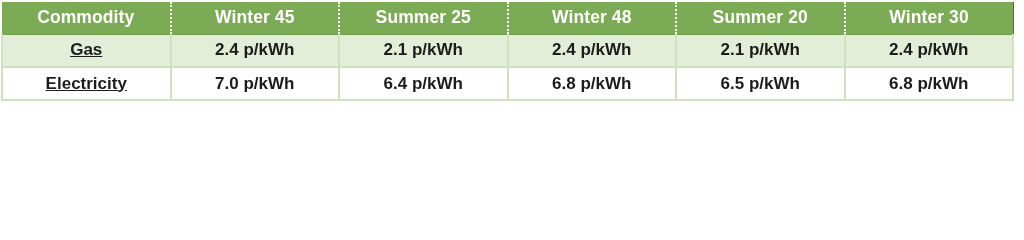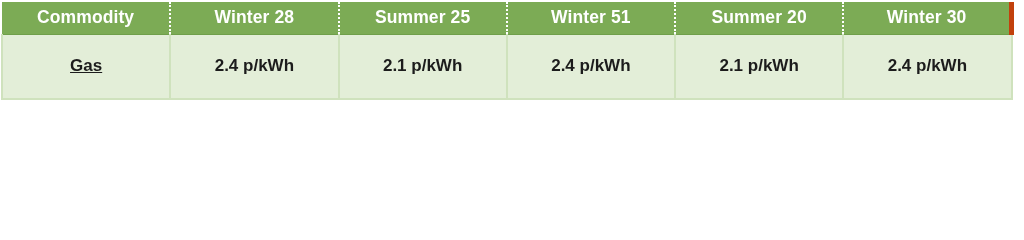--- a/index.html
+++ b/index.html
@@ -47,21 +47,21 @@
   tr.header-row th {
     background: #7cab55;
     color: #ffffff;
     font-size: 17.5px;
     font-weight: bold;
     letter-spacing: 0.1px;
     border-right: 2px dotted #ffffff;
     border-bottom: 1px solid #6f9f4a;
   }
   tr.header-row th:last-child {
-    border-right: 5px solid #c2410c;
+    border-right: 1px solid #c2410c;
     text-align: center;
   }
 
   
   tr.body-row {
     height: 33px;
   }
   tr.body-row td {
     font-size: 17px;
     font-weight: bold;
@@ -85,31 +85,39 @@
   }
 </style>
 </head>
 <body>
 
 <div class="table-wrap">
   <table class="price-table">
     <thead>
       <tr class="header-row">
         <th>Commodity</th>
-        <th>Winter 28</th>
+        <th>Winter 45</th>
         <th>Summer 25</th>
-        <th>Winter 51</th>
+        <th>Winter 48</th>
         <th>Summer 20</th>
         <th>Winter 30</th>
       </tr>
     </thead>
     <tbody>
       <tr class="body-row row-shaded">
         <td>Gas</td>
         <td>2.4 p/kWh</td>
         <td>2.1 p/kWh</td>
         <td>2.4 p/kWh</td>
         <td>2.1 p/kWh</td>
         <td>2.4 p/kWh</td>
       </tr>
+      <tr class="body-row row-plain">
+        <td>Electricity</td>
+        <td>7.0 p/kWh</td>
+        <td>6.4 p/kWh</td>
+        <td>6.8 p/kWh</td>
+        <td>6.5 p/kWh</td>
+        <td>6.8 p/kWh</td>
+      </tr>
     </tbody>
   </table>
 </div>
 
 </body></html>

